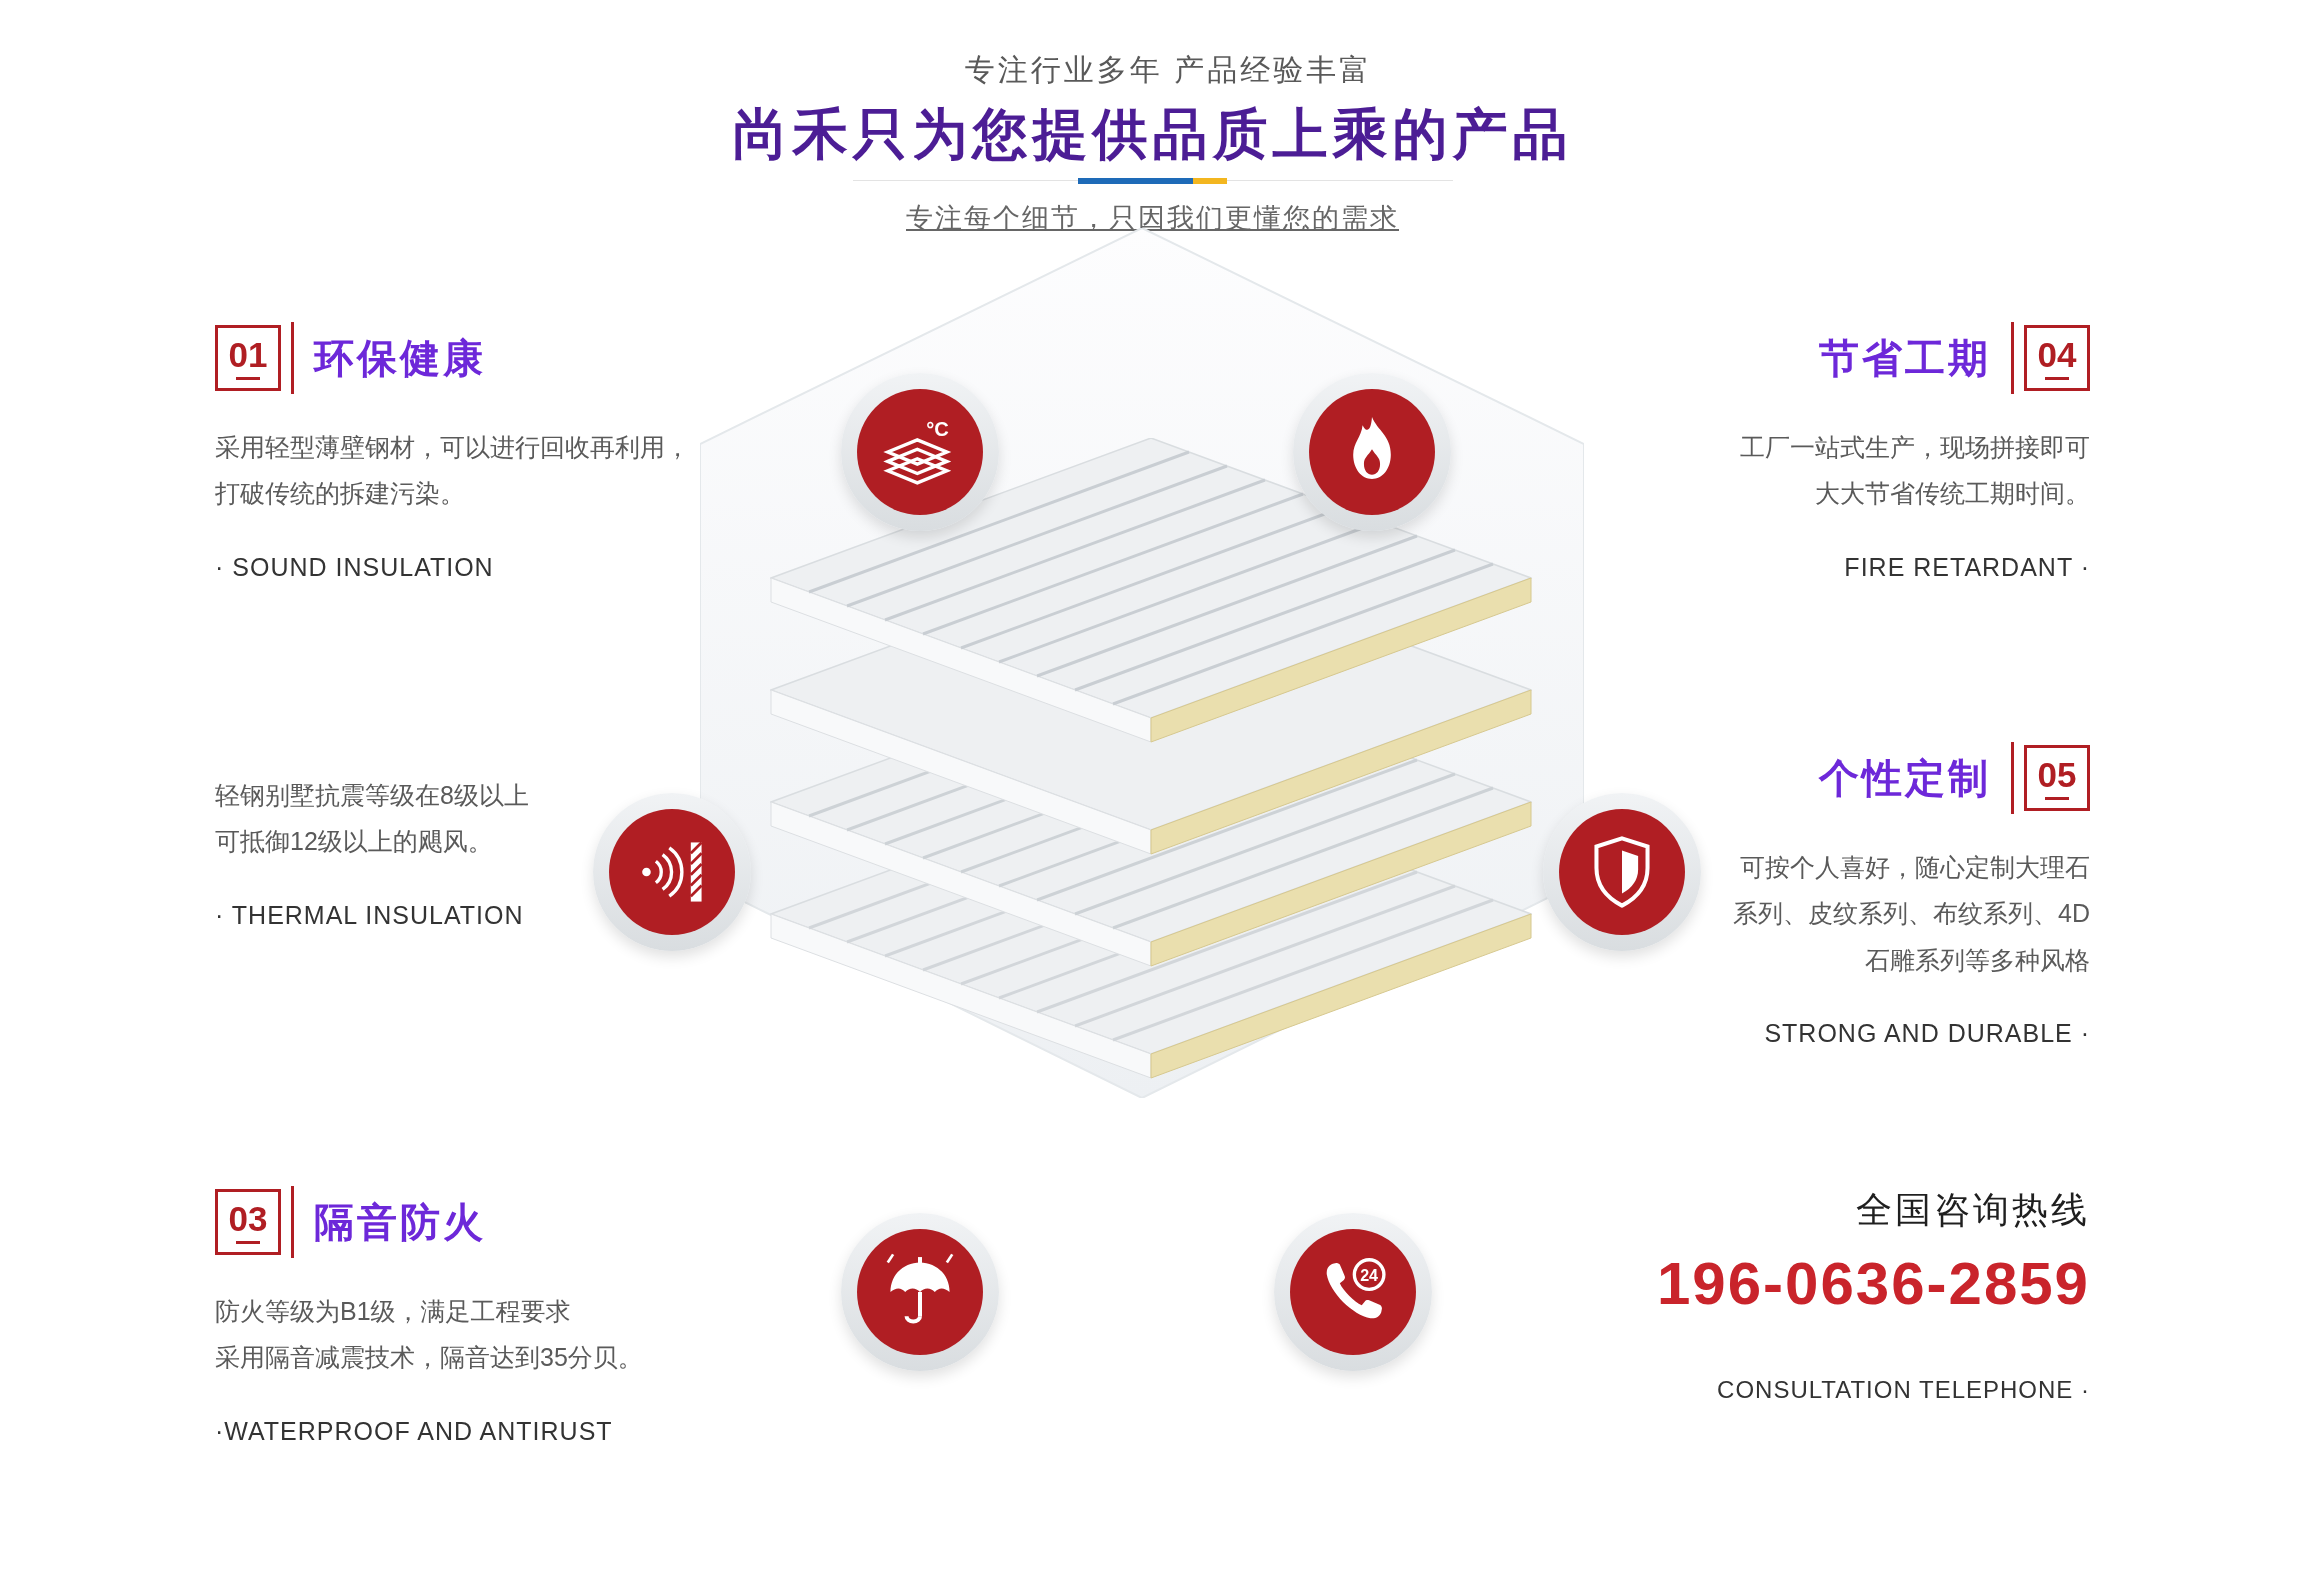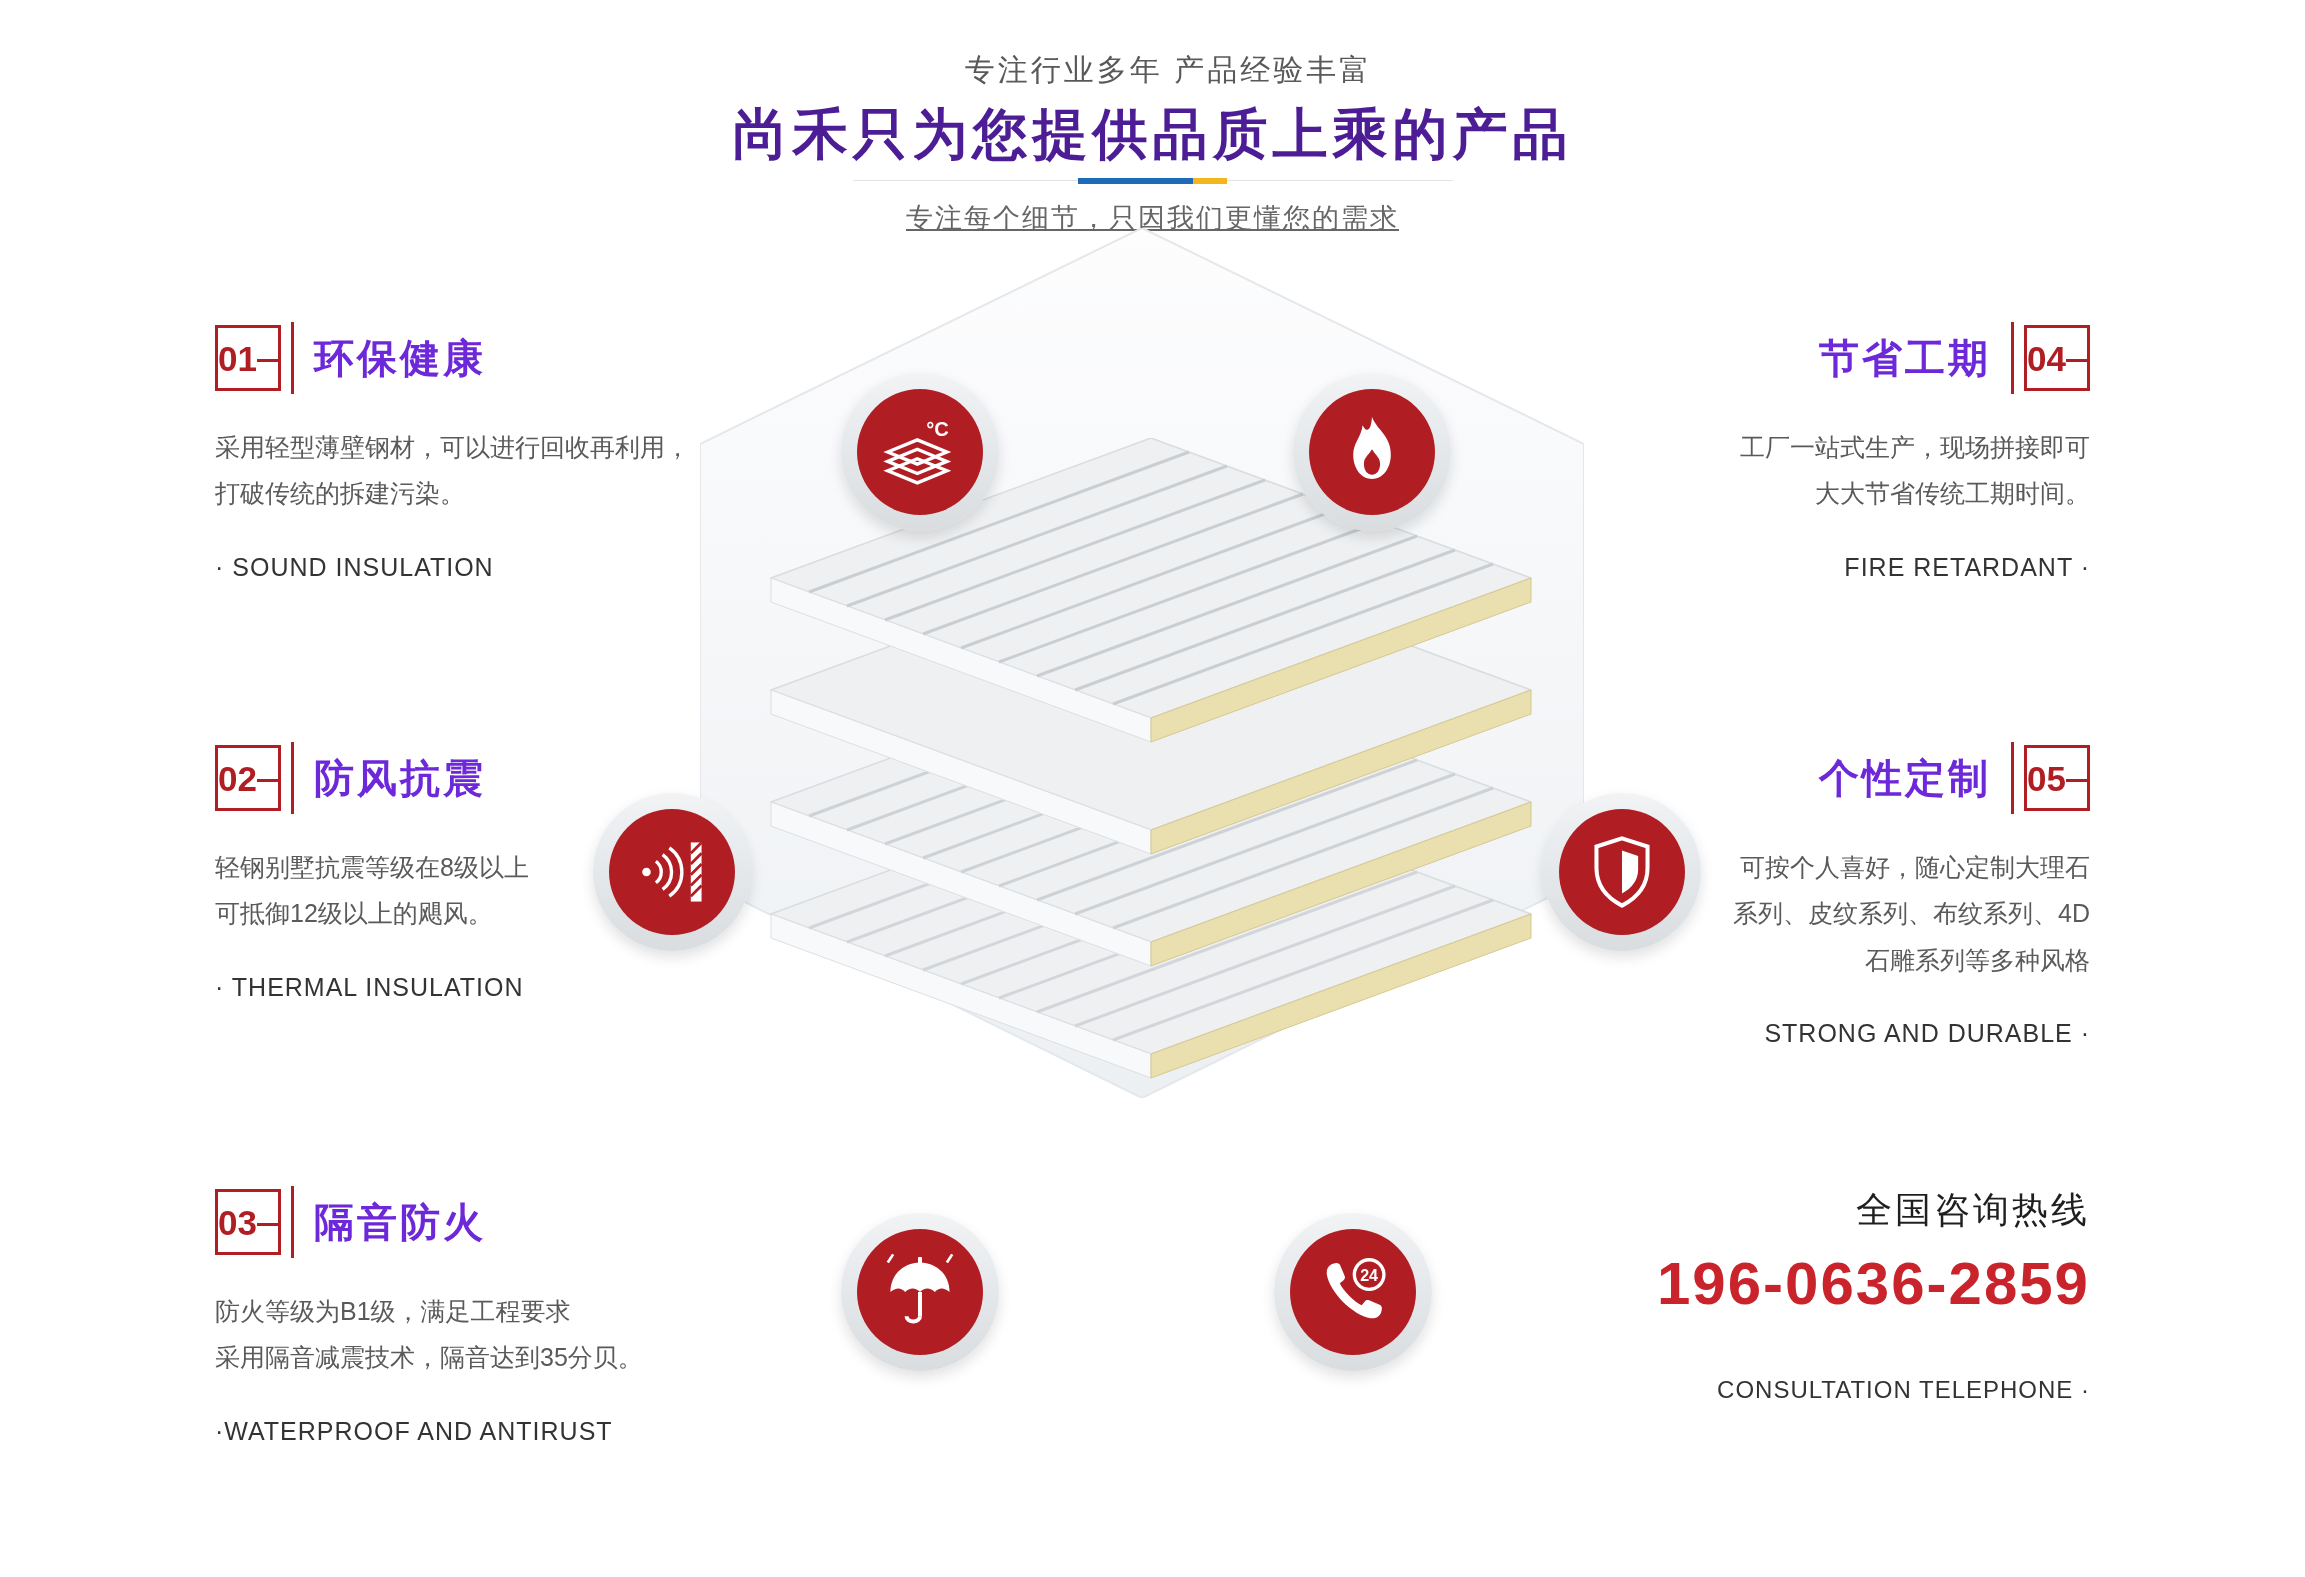--- a/index.html
+++ b/index.html
@@ -42,21 +42,21 @@
   
   .feature { position:absolute; width:540px; }
   .feature-left { left:215px; }
   .feature-right { right:215px; text-align:right; }
   .f1 { top:322px; }  .f2 { top:742px; }  .f3 { top:1186px; }
   .f4 { top:322px; }  .f5 { top:742px; }
 
   .badge-row { display:flex; align-items:center; }
   .feature-right .badge-row { justify-content:flex-end; }
   .badge { width:66px; height:66px; border:3px solid #b01e23; display:flex;
-           align-items:center; justify-content:center; flex:0 0 auto; }
+           flex-direction:column; align-items:center; justify-content:center; flex:0 0 auto; }
   .badge .num { font-size:35px; font-weight:700; color:#b01e23; line-height:1; }
   .num-underline { display:block; width:24px; height:3px; background:#b01e23; margin-top:5px; }
   .accent-line { width:3px; height:72px; background:#b01e23; flex:0 0 auto; }
   .feature-left .accent-line { margin-left:10px; }
   .feature-right .accent-line { margin-right:10px; }
   .feature-title { font-size:40px; font-weight:700; color:#6d28d9; letter-spacing:3px; }
   .feature-left .feature-title { margin-left:20px; }
   .feature-right .feature-title { margin-right:20px; }
 
   .desc { margin-top:30px; font-size:25px; color:#5a5a5a; }
@@ -204,28 +204,20 @@
       <h3 class="feature-title">环保健康</h3>
     </div>
     <p class="desc">
       <span class="line">采用轻型薄壁钢材，可以进行回收再利用，</span>
       <span class="line">打破传统的拆建污染。</span>
     </p>
     <div class="en">· SOUND INSULATION</div>
   </section>
 
   <section class="feature feature-left f2">
-    <div class="badge-row">
-      <div class="badge">
-        <span class="num">02</span>
-        <span class="num-underline"></span>
-      </div>
-      <div class="accent-line"></div>
-      <h3 class="feature-title">防风抗震</h3>
-    </div>
     <p class="desc">
       <span class="line">轻钢别墅抗震等级在8级以上</span>
       <span class="line">可抵御12级以上的飓风。</span>
     </p>
     <div class="en">· THERMAL INSULATION</div>
   </section>
 
   <section class="feature feature-left f3">
     <div class="badge-row">
       <div class="badge">

